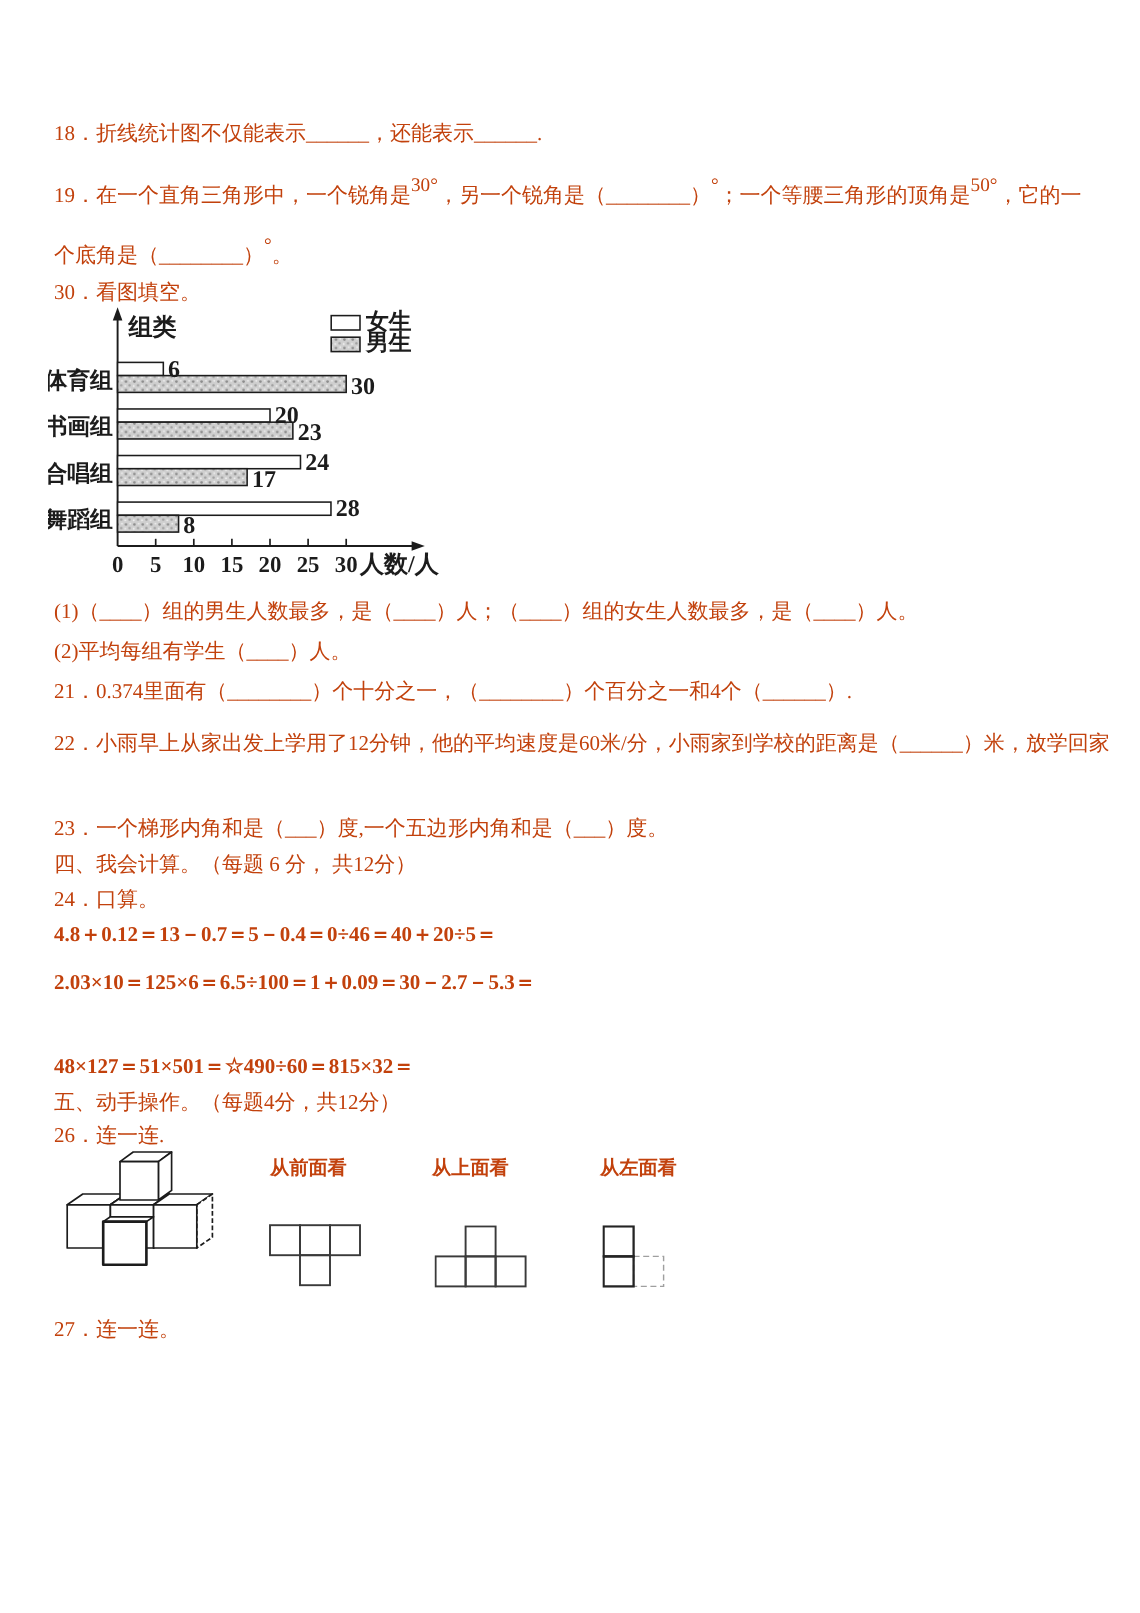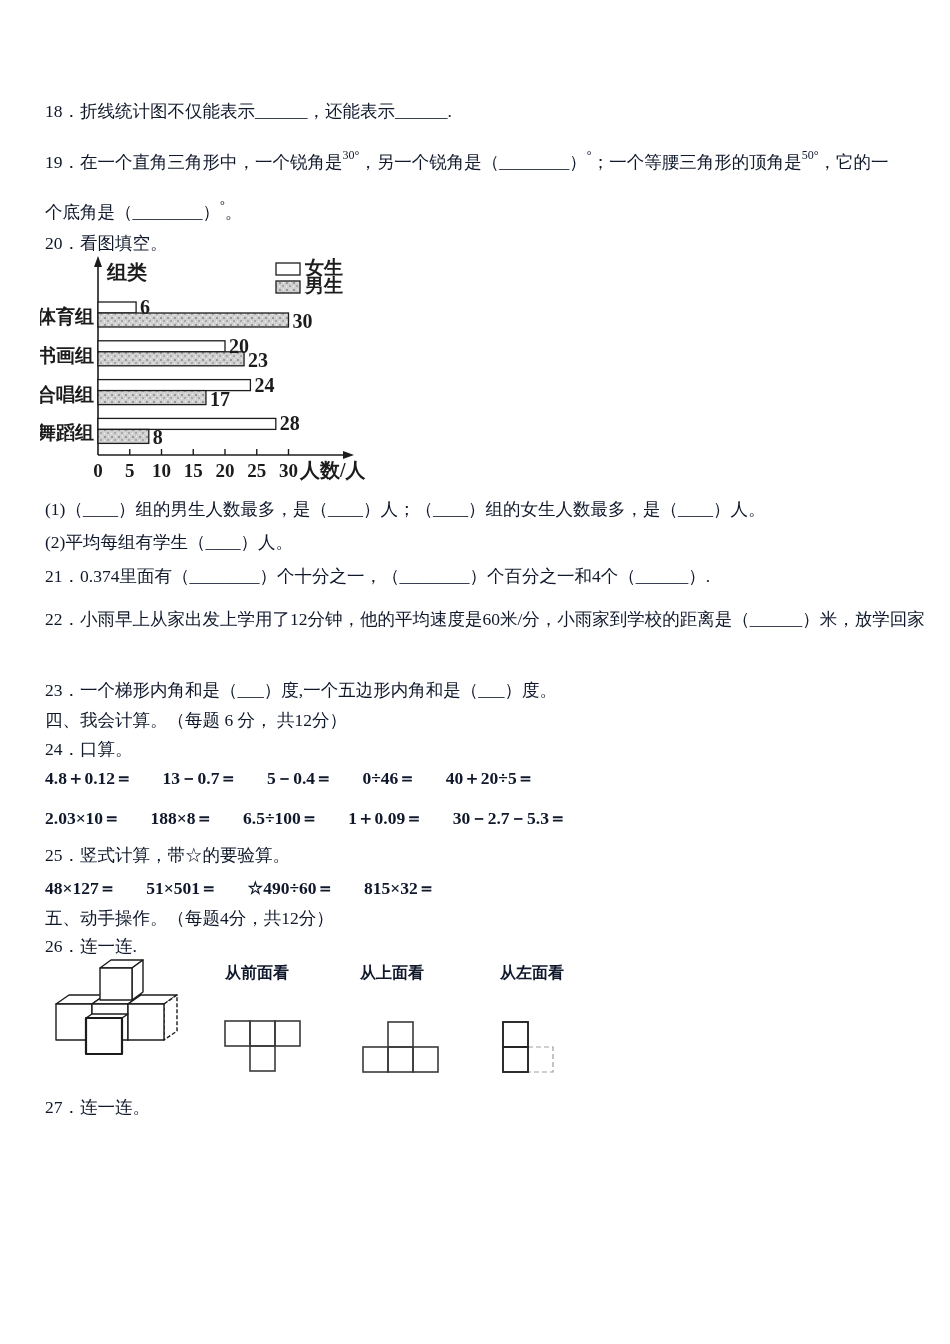--- a/index.html
+++ b/index.html
@@ -1,39 +1,39 @@
 <!DOCTYPE html>
 <html><head>
 <meta charset="utf-8">
 <style>
   html,body{margin:0;padding:0;background:#ffffff;}
   .page{
     position:relative;width:950px;height:1344px;background:#ffffff;
     font-family:"Liberation Serif","DejaVu Serif",serif;
-    color:#0f172a;font-size:17.5px;overflow:hidden;
+    color:#c2410c;font-size:17.5px;overflow:hidden;
   }
   .line{position:absolute;left:45px;white-space:nowrap;margin:0;}
-  .sup{font-size:12px;position:relative;top:-9px;}
-  .calc-row{position:absolute;left:45px;display:flex;gap:30px;white-space:nowrap;font-weight:600;}
+  .sup{font-size:16px;position:relative;top:-9px;}
+  .calc-row{position:absolute;left:45px;display:flex;white-space:nowrap;font-weight:600;}
   .view-label{position:absolute;font-size:16px;font-weight:600;white-space:nowrap;}
   svg{position:absolute;}
   text{font-family:"Liberation Serif","DejaVu Serif",serif;}
 </style>
 </head>
 <body>
 
 <div class="page">
 
   <p class="line" style="top:99px"><span>18．折线统计图不仅能表示______，还能表示______.</span></p>
 
   <p class="line" style="top:150px"><span>19．在一个直角三角形中，一个锐角是</span><span class="sup">30°</span><span>，另一个锐角是（________）</span><span class="sup">°</span><span>；一个等腰三角形的顶角是</span><span class="sup">50°</span><span>，它的一</span></p>
 
   <p class="line" style="top:200px"><span>个底角是（________）</span><span class="sup">°</span><span>。</span></p>
 
-  <p class="line" style="top:231px"><span>20．看图填空。</span></p>
+  <p class="line" style="top:231px"><span>30．看图填空。</span></p>
 
   <svg id="chart-svg" style="left:40px;top:253px" width="430" height="232" viewBox="0 0 430 232">
     <defs>
       <pattern id="speck" width="7" height="7" patternUnits="userSpaceOnUse">
         <rect width="7" height="7" fill="#cfcfcf"></rect>
         <circle cx="2" cy="2" r="1.1" fill="#8b8b8b"></circle>
         <circle cx="5" cy="5" r="1.0" fill="#9d9d9d"></circle>
         <circle cx="5.6" cy="1.4" r="0.8" fill="#ededed"></circle>
         <circle cx="1.4" cy="5.6" r="0.8" fill="#f2f2f2"></circle>
       </pattern>
@@ -93,27 +93,26 @@
 
   <div class="calc-row" style="top:766px">
     <span>4.8＋0.12＝</span>
     <span>13－0.7＝</span>
     <span>5－0.4＝</span>
     <span>0÷46＝</span>
     <span>40＋20÷5＝</span>
   </div>
   <div class="calc-row" style="top:806px">
     <span>2.03×10＝</span>
-    <span>188×8＝</span>
+    <span>125×6＝</span>
     <span>6.5÷100＝</span>
     <span>1＋0.09＝</span>
     <span>30－2.7－5.3＝</span>
   </div>
 
-  <p class="line" style="top:843px"><span>25．竖式计算，带☆的要验算。</span></p>
 
   <div class="calc-row" style="top:876px">
     <span>48×127＝</span>
     <span>51×501＝</span>
     <span>☆490÷60＝</span>
     <span>815×32＝</span>
   </div>
 
   <p class="line" style="top:906px"><span>五、动手操作。（每题4分，共12分）</span></p>
   <p class="line" style="top:934px"><span>26．连一连.</span></p>

